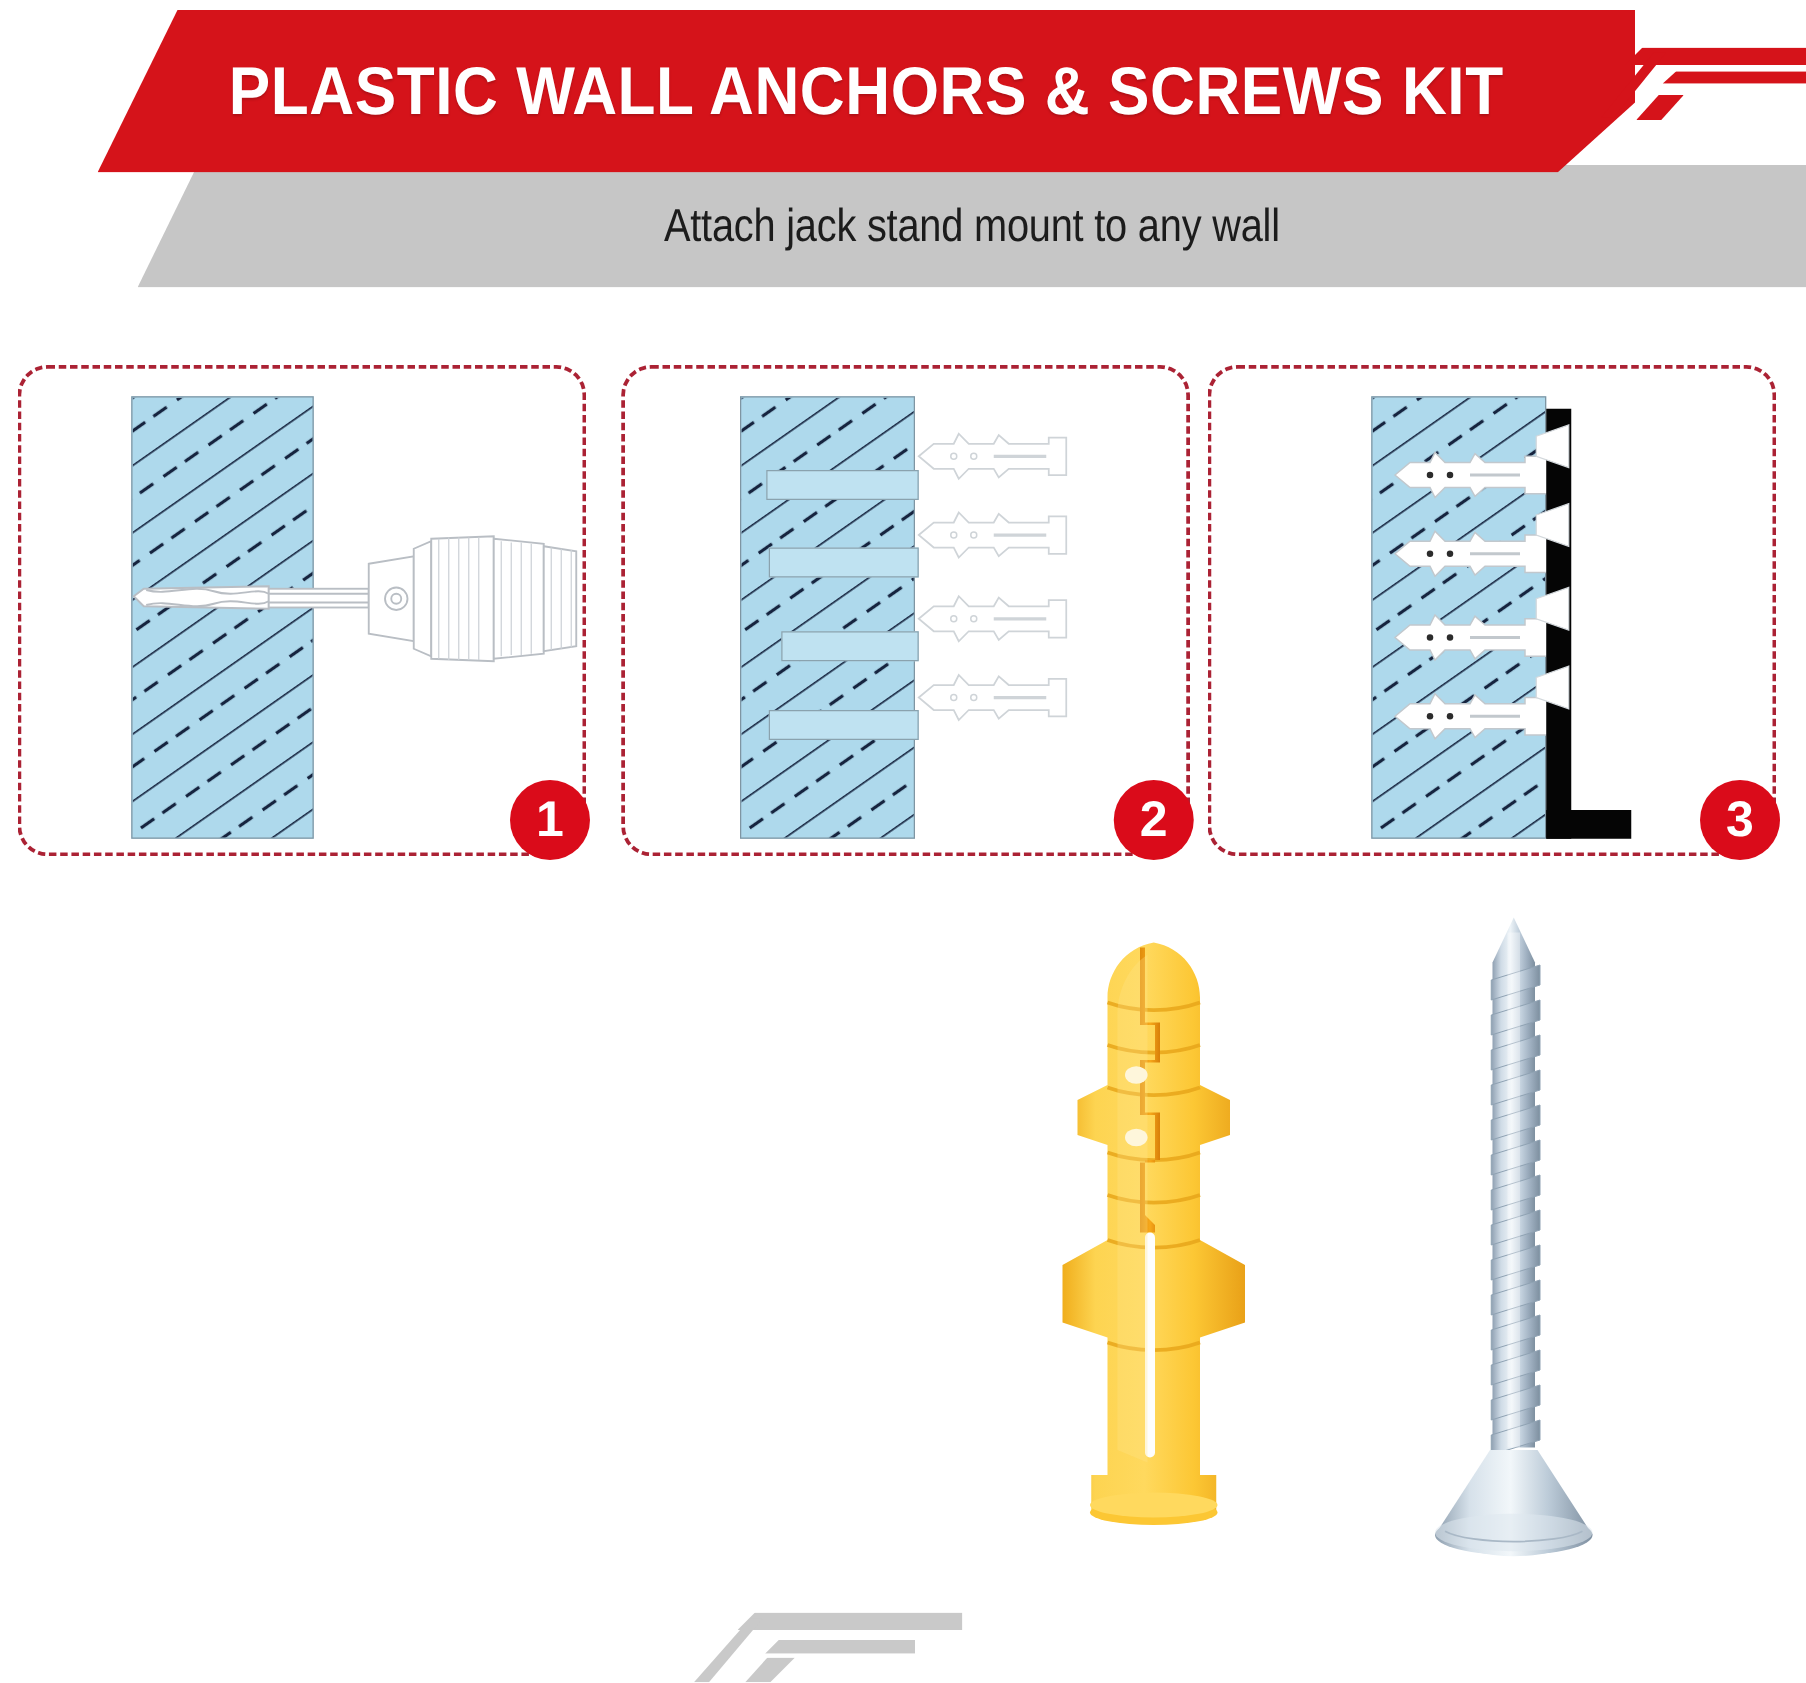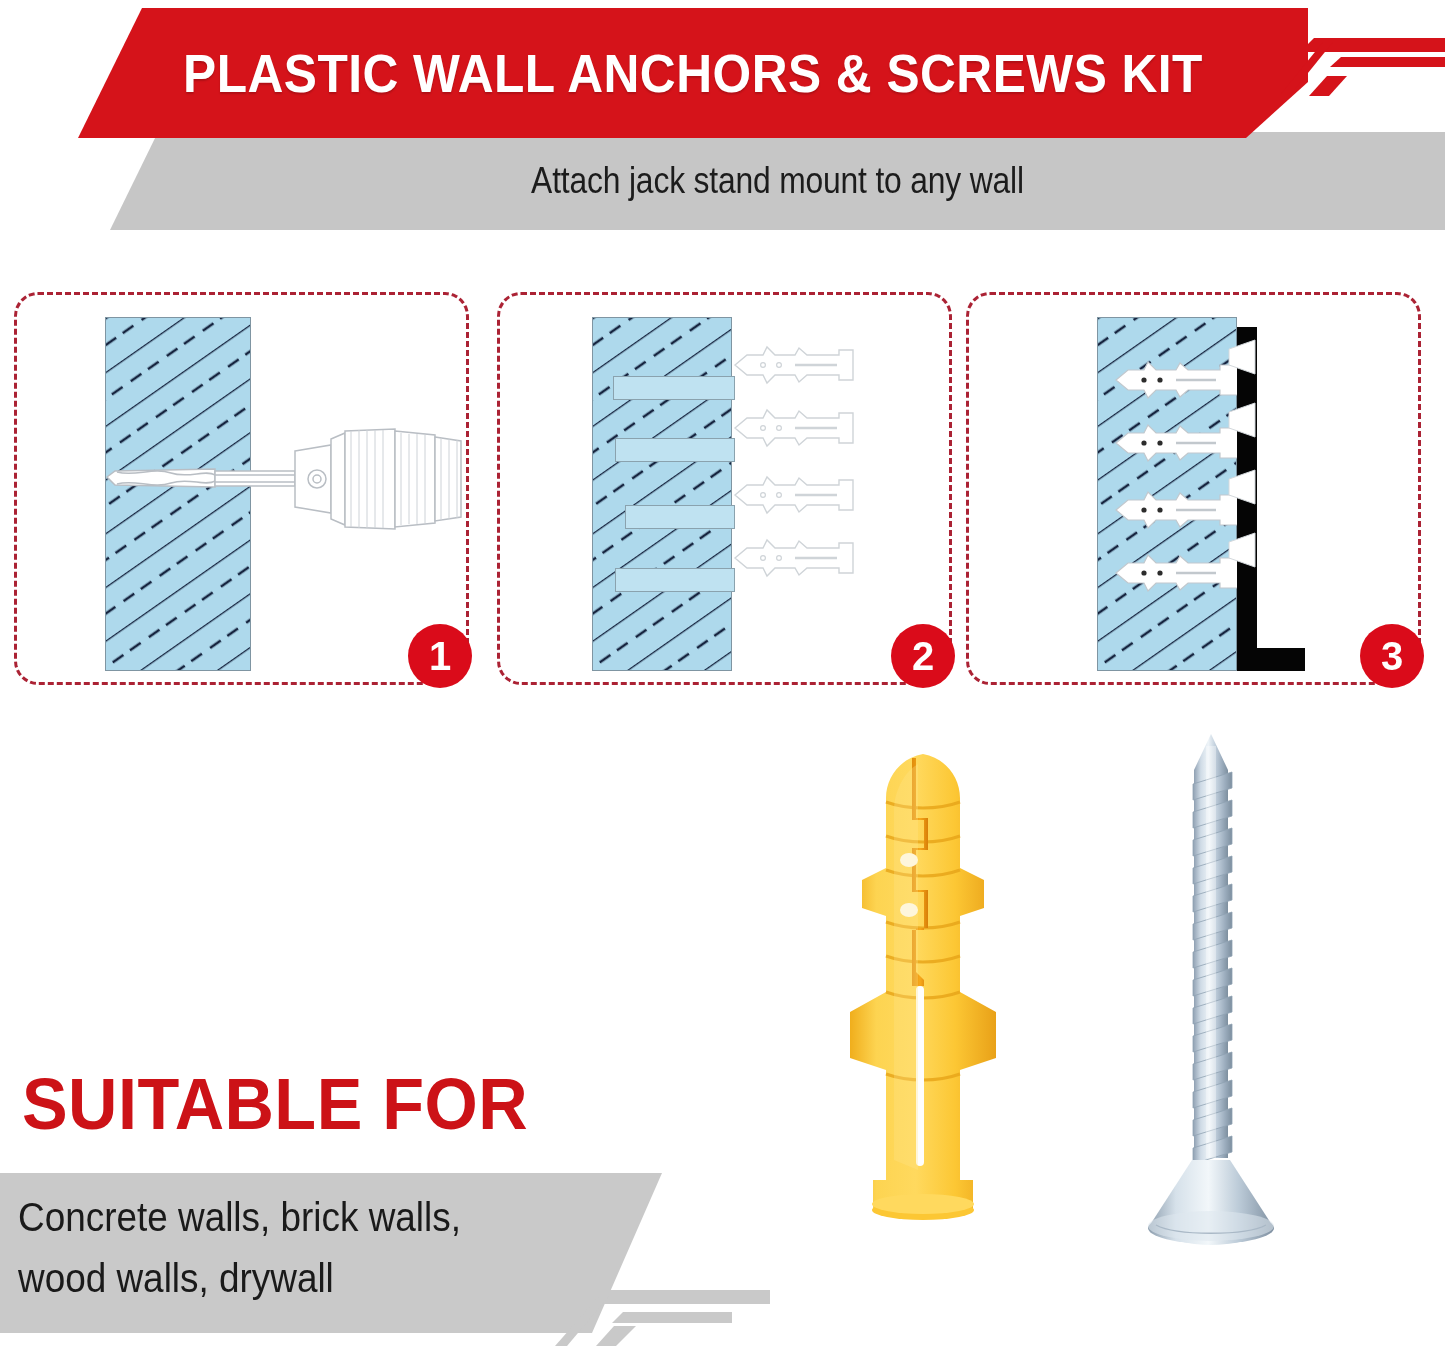--- a/index.html
+++ b/index.html
@@ -436,27 +436,19 @@
 
       <path d="M56 432 L94 432 L138 500 C120 512, 96 517, 75 517 C54 517, 30 512, 12 500 Z" fill="url(#zincHead)"></path>
       <ellipse cx="75" cy="500" rx="63" ry="16" fill="url(#zincHead)"></ellipse>
       <ellipse cx="75" cy="498" rx="63" ry="15" fill="#dfe8ef" opacity="0.55"></ellipse>
       <path d="M20 497 C40 508, 110 508, 130 497" stroke="#a9b8c6" stroke-width="1.4" fill="none"></path>
 
       <path d="M70 18 L80 18 L80 430 L70 430 Z" fill="#ffffff" opacity="0.35"></path>
     </svg>
   </div>
 
-  <div id="suitable">
-    <div class="suitable-title">SUITABLE FOR</div>
-    <div class="suitable-banner"></div>
-    <div class="suitable-text">
-      <div>Concrete walls, brick walls,</div>
-      <div>wood walls, drywall</div>
-    </div>
-  </div>
 
   <div class="ftr-stripe ftr-s1"></div>
   <div class="ftr-stripe ftr-s2"></div>
   <div class="ftr-stripe ftr-s3"></div>
   <div class="ftr-stripe ftr-s4"></div>
 
 </div>
 
 </body></html>

